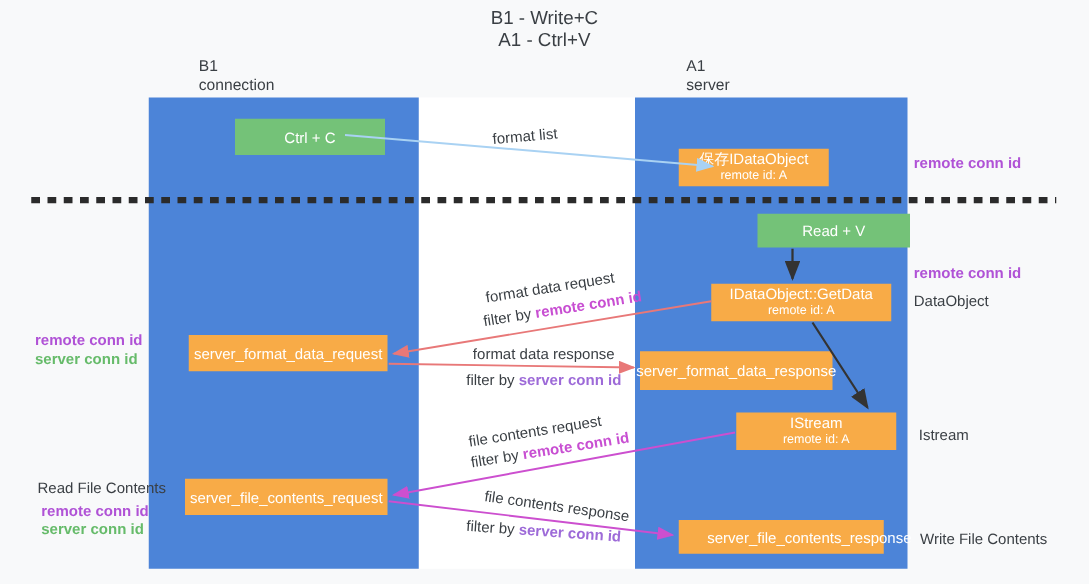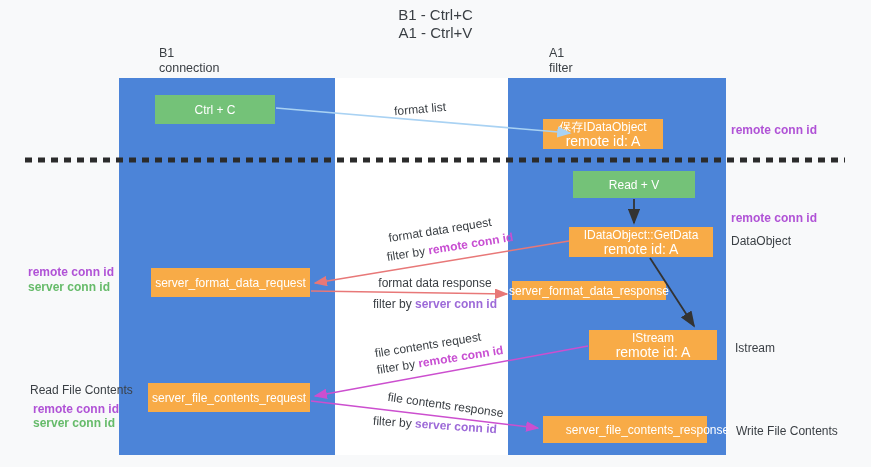--- a/index.html
+++ b/index.html
@@ -18,52 +18,52 @@
   .title{left:0;right:0;top:6px;text-align:center;font-size:15px;line-height:18px;color:var(--ink);}
   .col-header{text-align:left;font-size:12.5px;line-height:15px;color:var(--ink);}
 
   .lane{position:absolute;top:78px;height:377px;}
   .lane.white{background:var(--lane-white);}
   .lane.blue{background:var(--lane-blue);}
 
   .box{position:absolute;display:flex;flex-direction:column;align-items:center;justify-content:center;
        color:#fff;font-size:12px;line-height:14px;text-align:center;}
   .box.orange{background:var(--box-orange);}
-  .box.green{background:var(--box-green);}
-  .box .l2{font-size:14px;}
+  .box.green{background:var(--box-green);margin-left:33px;}
+  .box .l2{font-size:10px;}
 
   .side-label{position:absolute;font-size:12px;line-height:14px;white-space:nowrap;}
   .side-label.purple{color:var(--purple);font-weight:bold;}
   .side-label.green{color:var(--green-label);font-weight:bold;}
   .side-label.dark{color:var(--ink);}
 
   .arrow-label{position:absolute;font-size:12px;white-space:nowrap;color:var(--ink);
                transform-origin:center;}
   .arrow-label .hl-remote{color:var(--magenta);font-weight:bold;}
   .arrow-label .hl-server{color:var(--violet);font-weight:bold;}
 
   svg#overlay{position:absolute;left:0;top:0;pointer-events:none;}
 </style>
 </head>
 <body>
 
 <div id="canvas">
 
   <div class="abs title">
-    <div>B1 - Ctrl+C</div>
+    <div>B1 - Write+C</div>
     <div>A1 - Ctrl+V</div>
   </div>
 
   <div class="abs col-header" style="left:159px;top:46px;width:136px;">
     <div>B1</div>
     <div>connection</div>
   </div>
   <div class="abs col-header" style="left:549px;top:46px;width:136px;">
     <div>A1</div>
-    <div>filter</div>
+    <div>server</div>
   </div>
 
   <div class="lane white" style="left:335px;width:173px;"></div>
   <div class="lane blue" style="left:119px;width:216px;"></div>
   <div class="lane blue" style="left:508px;width:218px;"></div>
 
   <div class="box green" style="left:155px;top:95px;width:120px;height:29px;">
     <div>Ctrl + C</div>
   </div>
   <div class="box orange" style="left:151px;top:268px;width:159px;height:29px;">
@@ -77,21 +77,21 @@
     <div>保存IDataObject</div>
     <div class="l2">remote id: A</div>
   </div>
   <div class="box green" style="left:573px;top:171px;width:122px;height:27px;">
     <div>Read + V</div>
   </div>
   <div class="box orange" style="left:569px;top:227px;width:144px;height:30px;">
     <div>IDataObject::GetData</div>
     <div class="l2">remote id: A</div>
   </div>
-  <div class="box orange" style="left:512px;top:281px;width:154px;height:19px;">
+  <div class="box orange" style="left:512px;top:281px;width:154px;height:31px;">
     <div>server_format_data_response</div>
   </div>
   <div class="box orange" style="left:589px;top:330px;width:128px;height:30px;">
     <div>IStream</div>
     <div class="l2">remote id: A</div>
   </div>
   <div class="box orange" style="left:543px;top:416px;width:164px;height:27px;padding-left:45px;">
     <div>server_file_contents_response</div>
   </div>
 

